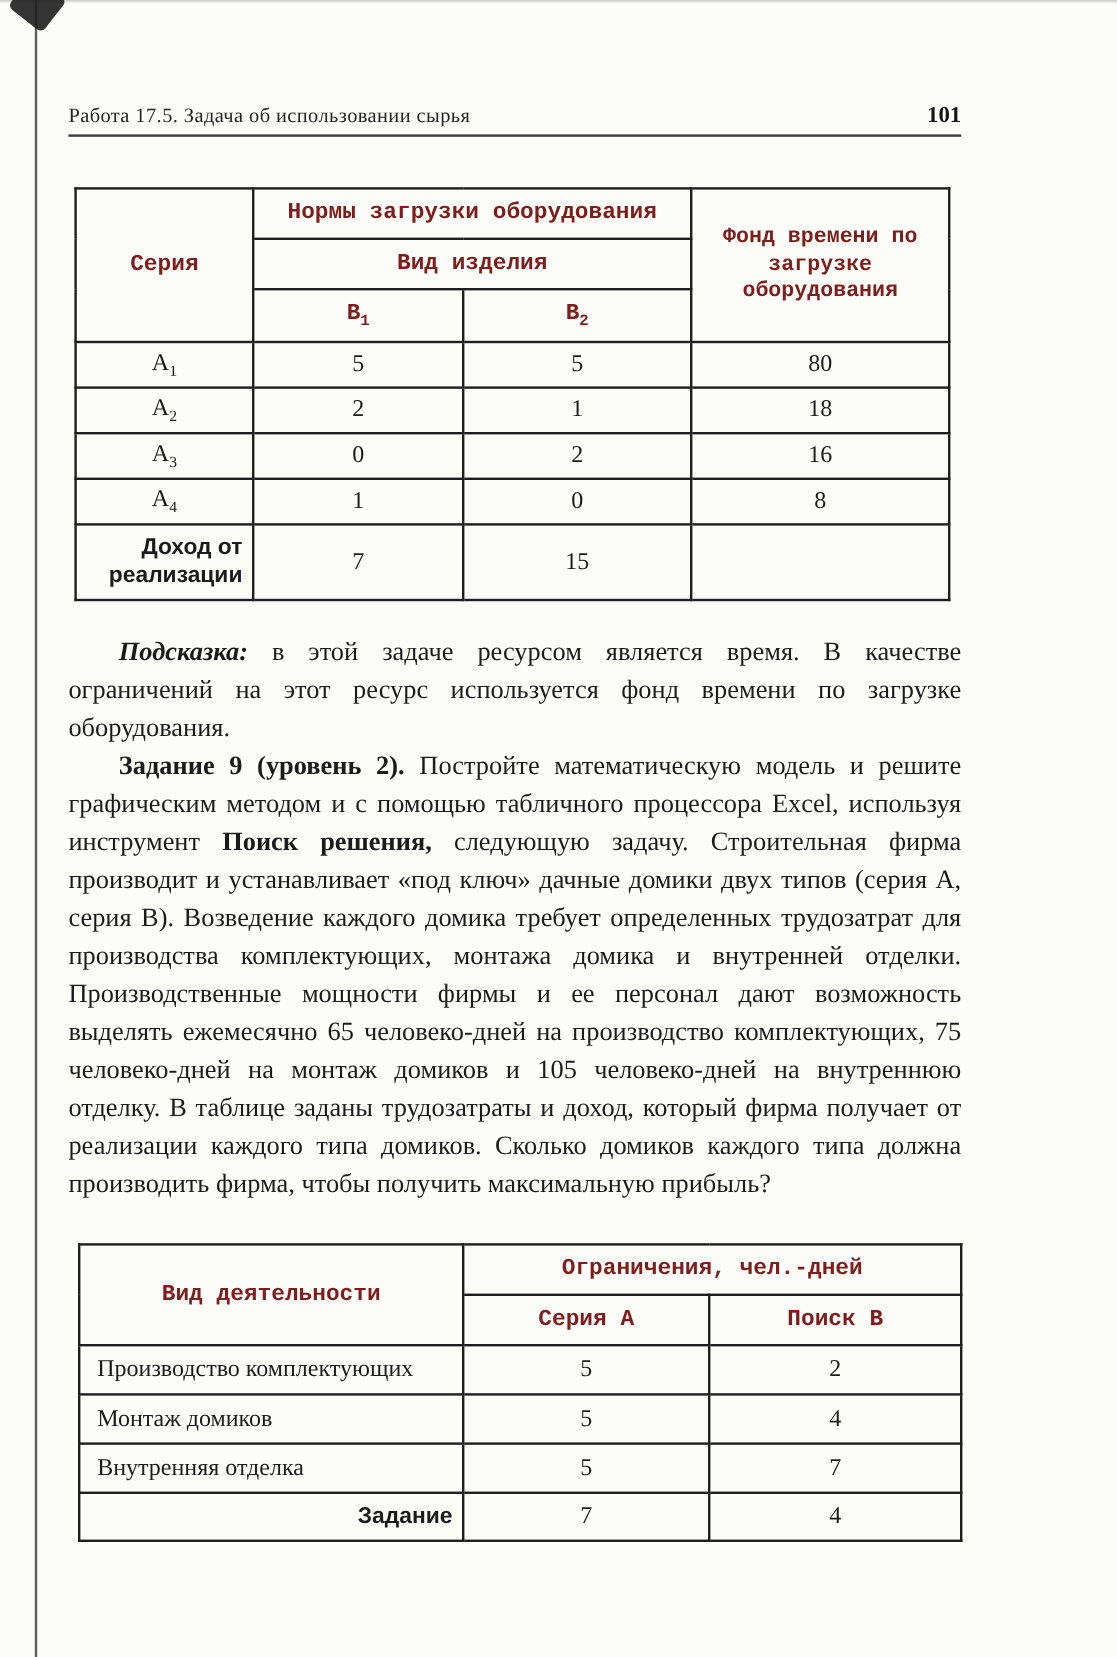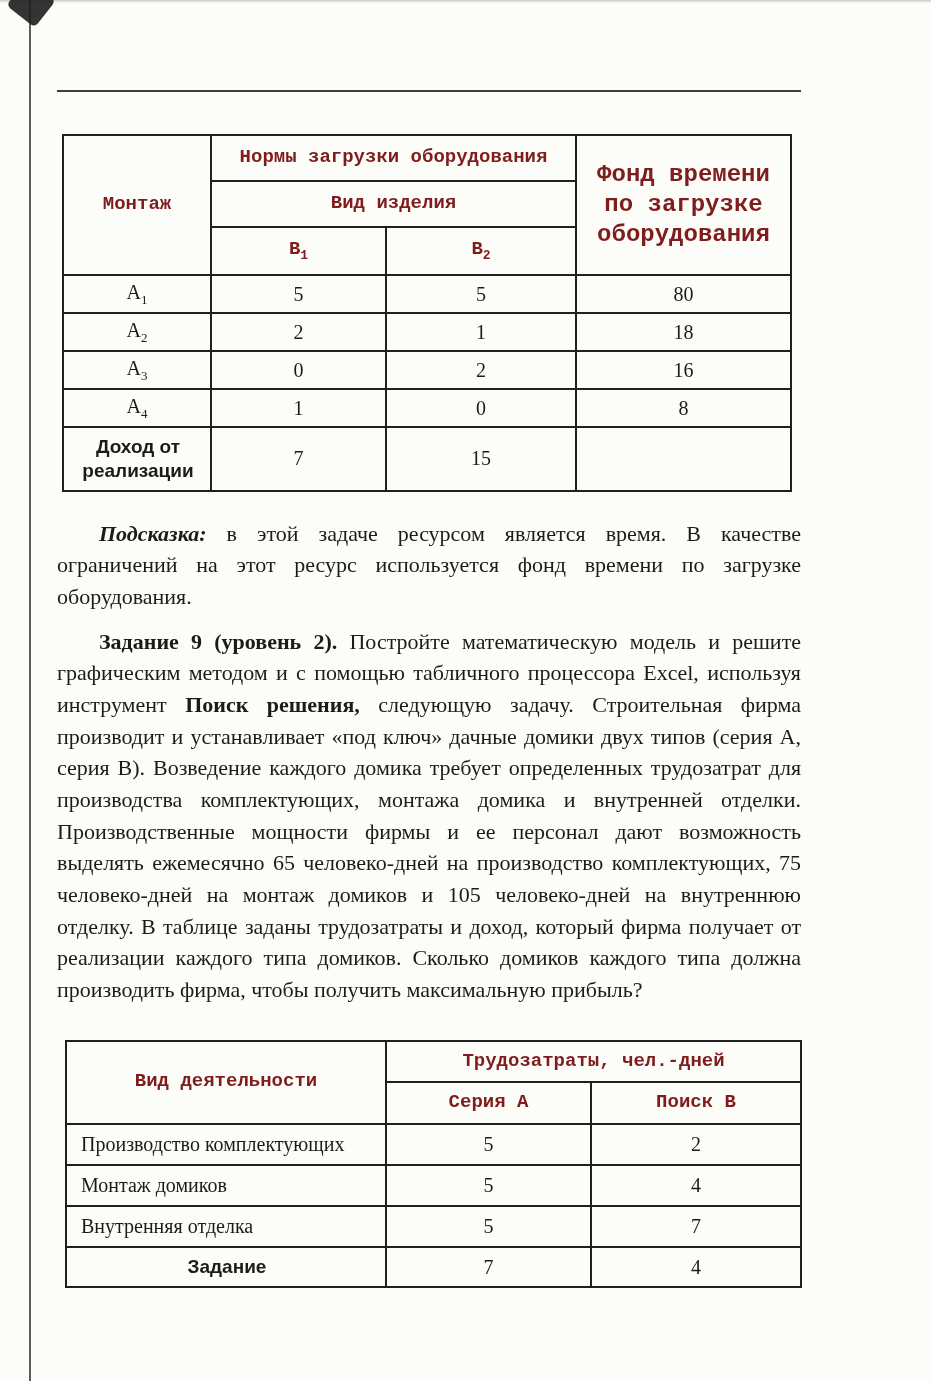--- a/index.html
+++ b/index.html
@@ -36,59 +36,63 @@
   td { border:2px solid #1f1f1f; text-align:center; vertical-align:middle; }
 
   .t1 { width:728px; margin:42px 0 0 5px; }
   .t2 { width:735px; margin:34px 0 0 8px; }
 
   .th {
     font-family:Liberation Mono, monospace;
     font-weight:bold; font-size:19px; line-height:1.25;
     padding:8px 6px; color:#7f1d1d;
   }
-  .th-fund { font-size:24px; padding:24px 14px; }
+  .th-fund { font-size:18px; padding:24px 14px; }
   .val { font-size:20px; height:38px; padding:2px 4px; }
   .mach-label { font-size:20px; height:38px; }
   sub { font-size:13px; }
   .income-label, .profit-label {
     font-family:"Liberation Sans", sans-serif; font-weight:bold;
-    font-size:19px; text-align:center; padding:7px 8px 7px 10px; line-height:1.25;
+    font-size:19px; text-align:right; padding:7px 8px 7px 10px; line-height:1.25;
   }
   .t2 .row-label { text-align:left; font-size:20px; padding:8px 8px 8px 14px; height:40px; }
   .t2 .val { height:40px; }
 
   p { font-size:22px; line-height:1.44; text-align:justify; text-indent:42px; }
   .hint1 { margin-top:26px; }
-  .task  { margin-top:13px; }
+  .task  { }
   .hint2 { margin-top:27px; }
   .lead-bold { font-weight:bold; }
   .lead-italic { font-style:italic; font-weight:bold; }
 </style>
 </head>
 <body>
 
 <div class="scan-top"></div>
 <div class="scan-left"></div>
 <div class="scan-corner"></div>
 
 <div class="page">
 
+  <div class="running-head">
+    <span class="rh-title">Работа 17.5. Задача об использовании сырья</span>
+    <span class="rh-num">101</span>
+  </div>
   <div class="head-rule"></div>
 
   <table class="t1">
     <colgroup>
         <col style="width:148px">
         <col style="width:175px">
         <col style="width:190px">
         <col style="width:215px">
       </colgroup>
     <tbody>
       <tr>
-        <td class="th" rowspan="3">Монтаж</td>
+        <td class="th" rowspan="3">Серия</td>
         <td class="th" colspan="2">Нормы загрузки оборудования</td>
         <td class="th th-fund" rowspan="3">Фонд времени по загрузке оборудования</td>
       </tr>
       <tr>
         <td class="th" colspan="2">Вид изделия</td>
       </tr>
       <tr>
         <td class="th"><span>В</span><sub>1</sub></td>
         <td class="th"><span>В</span><sub>2</sub></td>
       </tr>
@@ -132,21 +136,21 @@
 
   <table class="t2">
     <colgroup>
         <col style="width:320px">
         <col style="width:205px">
         <col style="width:210px">
       </colgroup>
     <tbody>
       <tr>
         <td class="th" rowspan="2">Вид деятельности</td>
-        <td class="th" colspan="2">Трудозатраты, чел.-дней</td>
+        <td class="th" colspan="2">Ограничения, чел.-дней</td>
       </tr>
       <tr>
         <td class="th">Серия А</td>
         <td class="th">Поиск В</td>
       </tr>
       <tr>
         <td class="row-label">Производство комплектующих</td>
         <td class="val">5</td>
         <td class="val">2</td>
       </tr>

